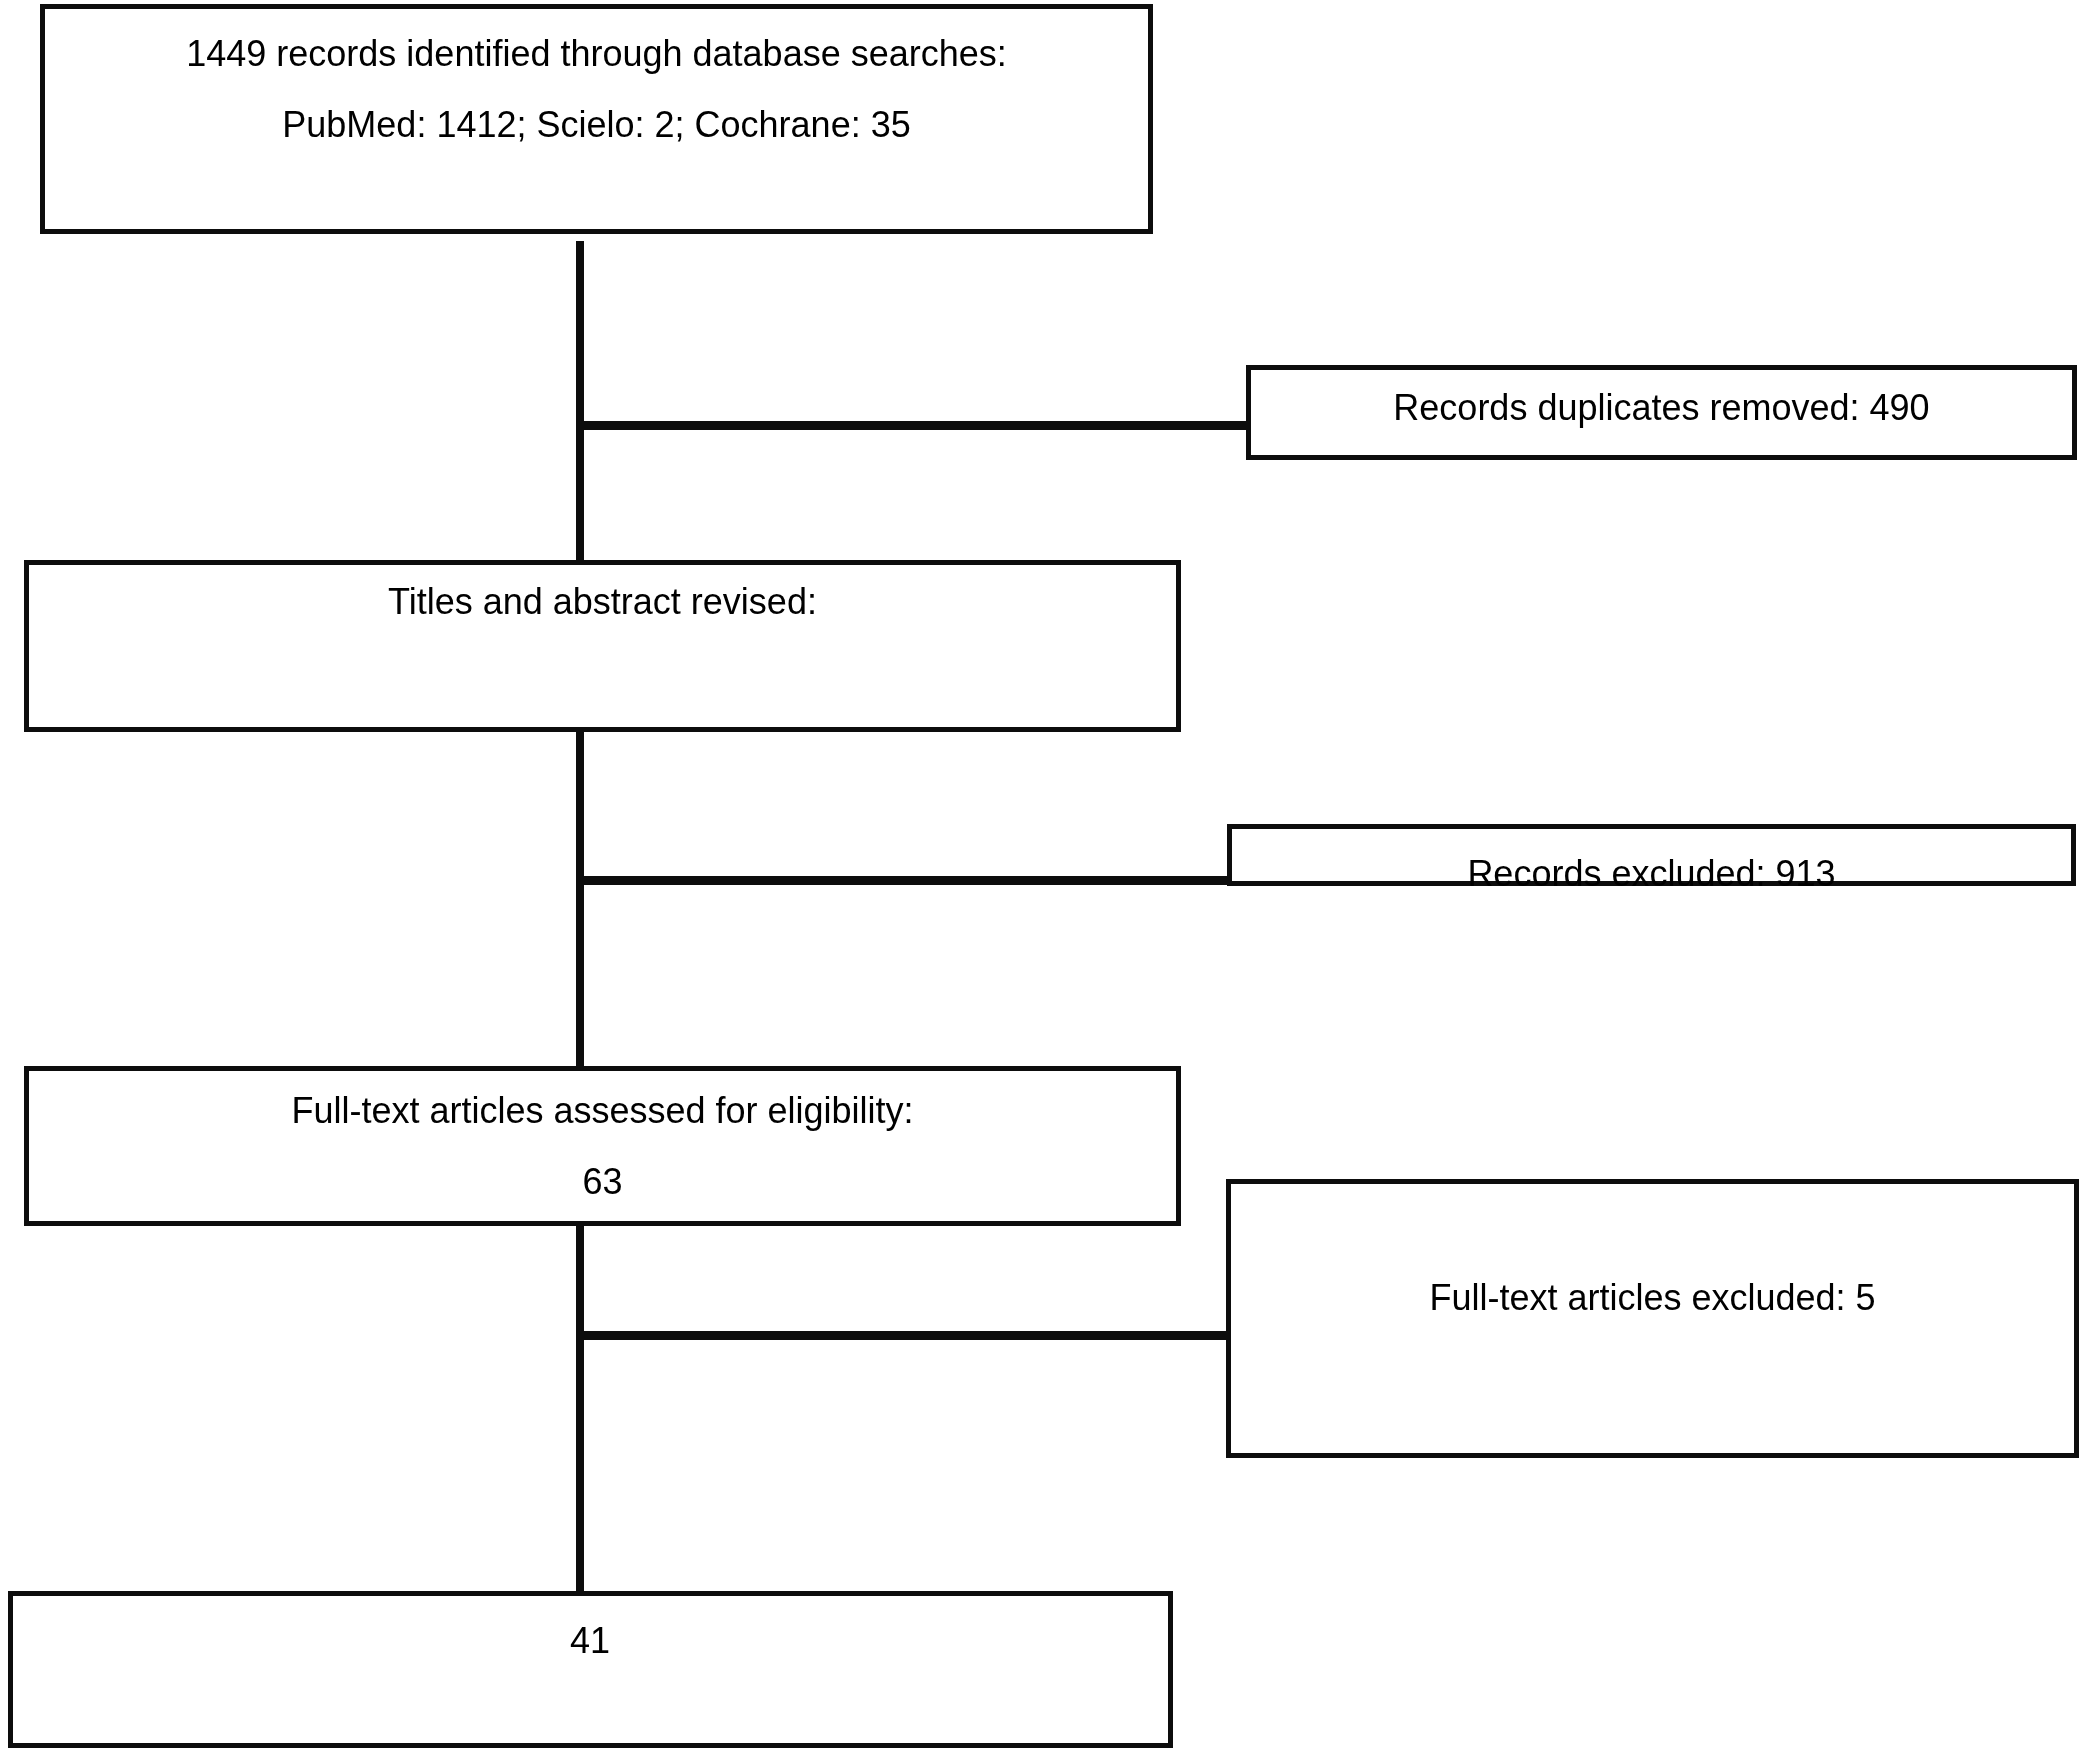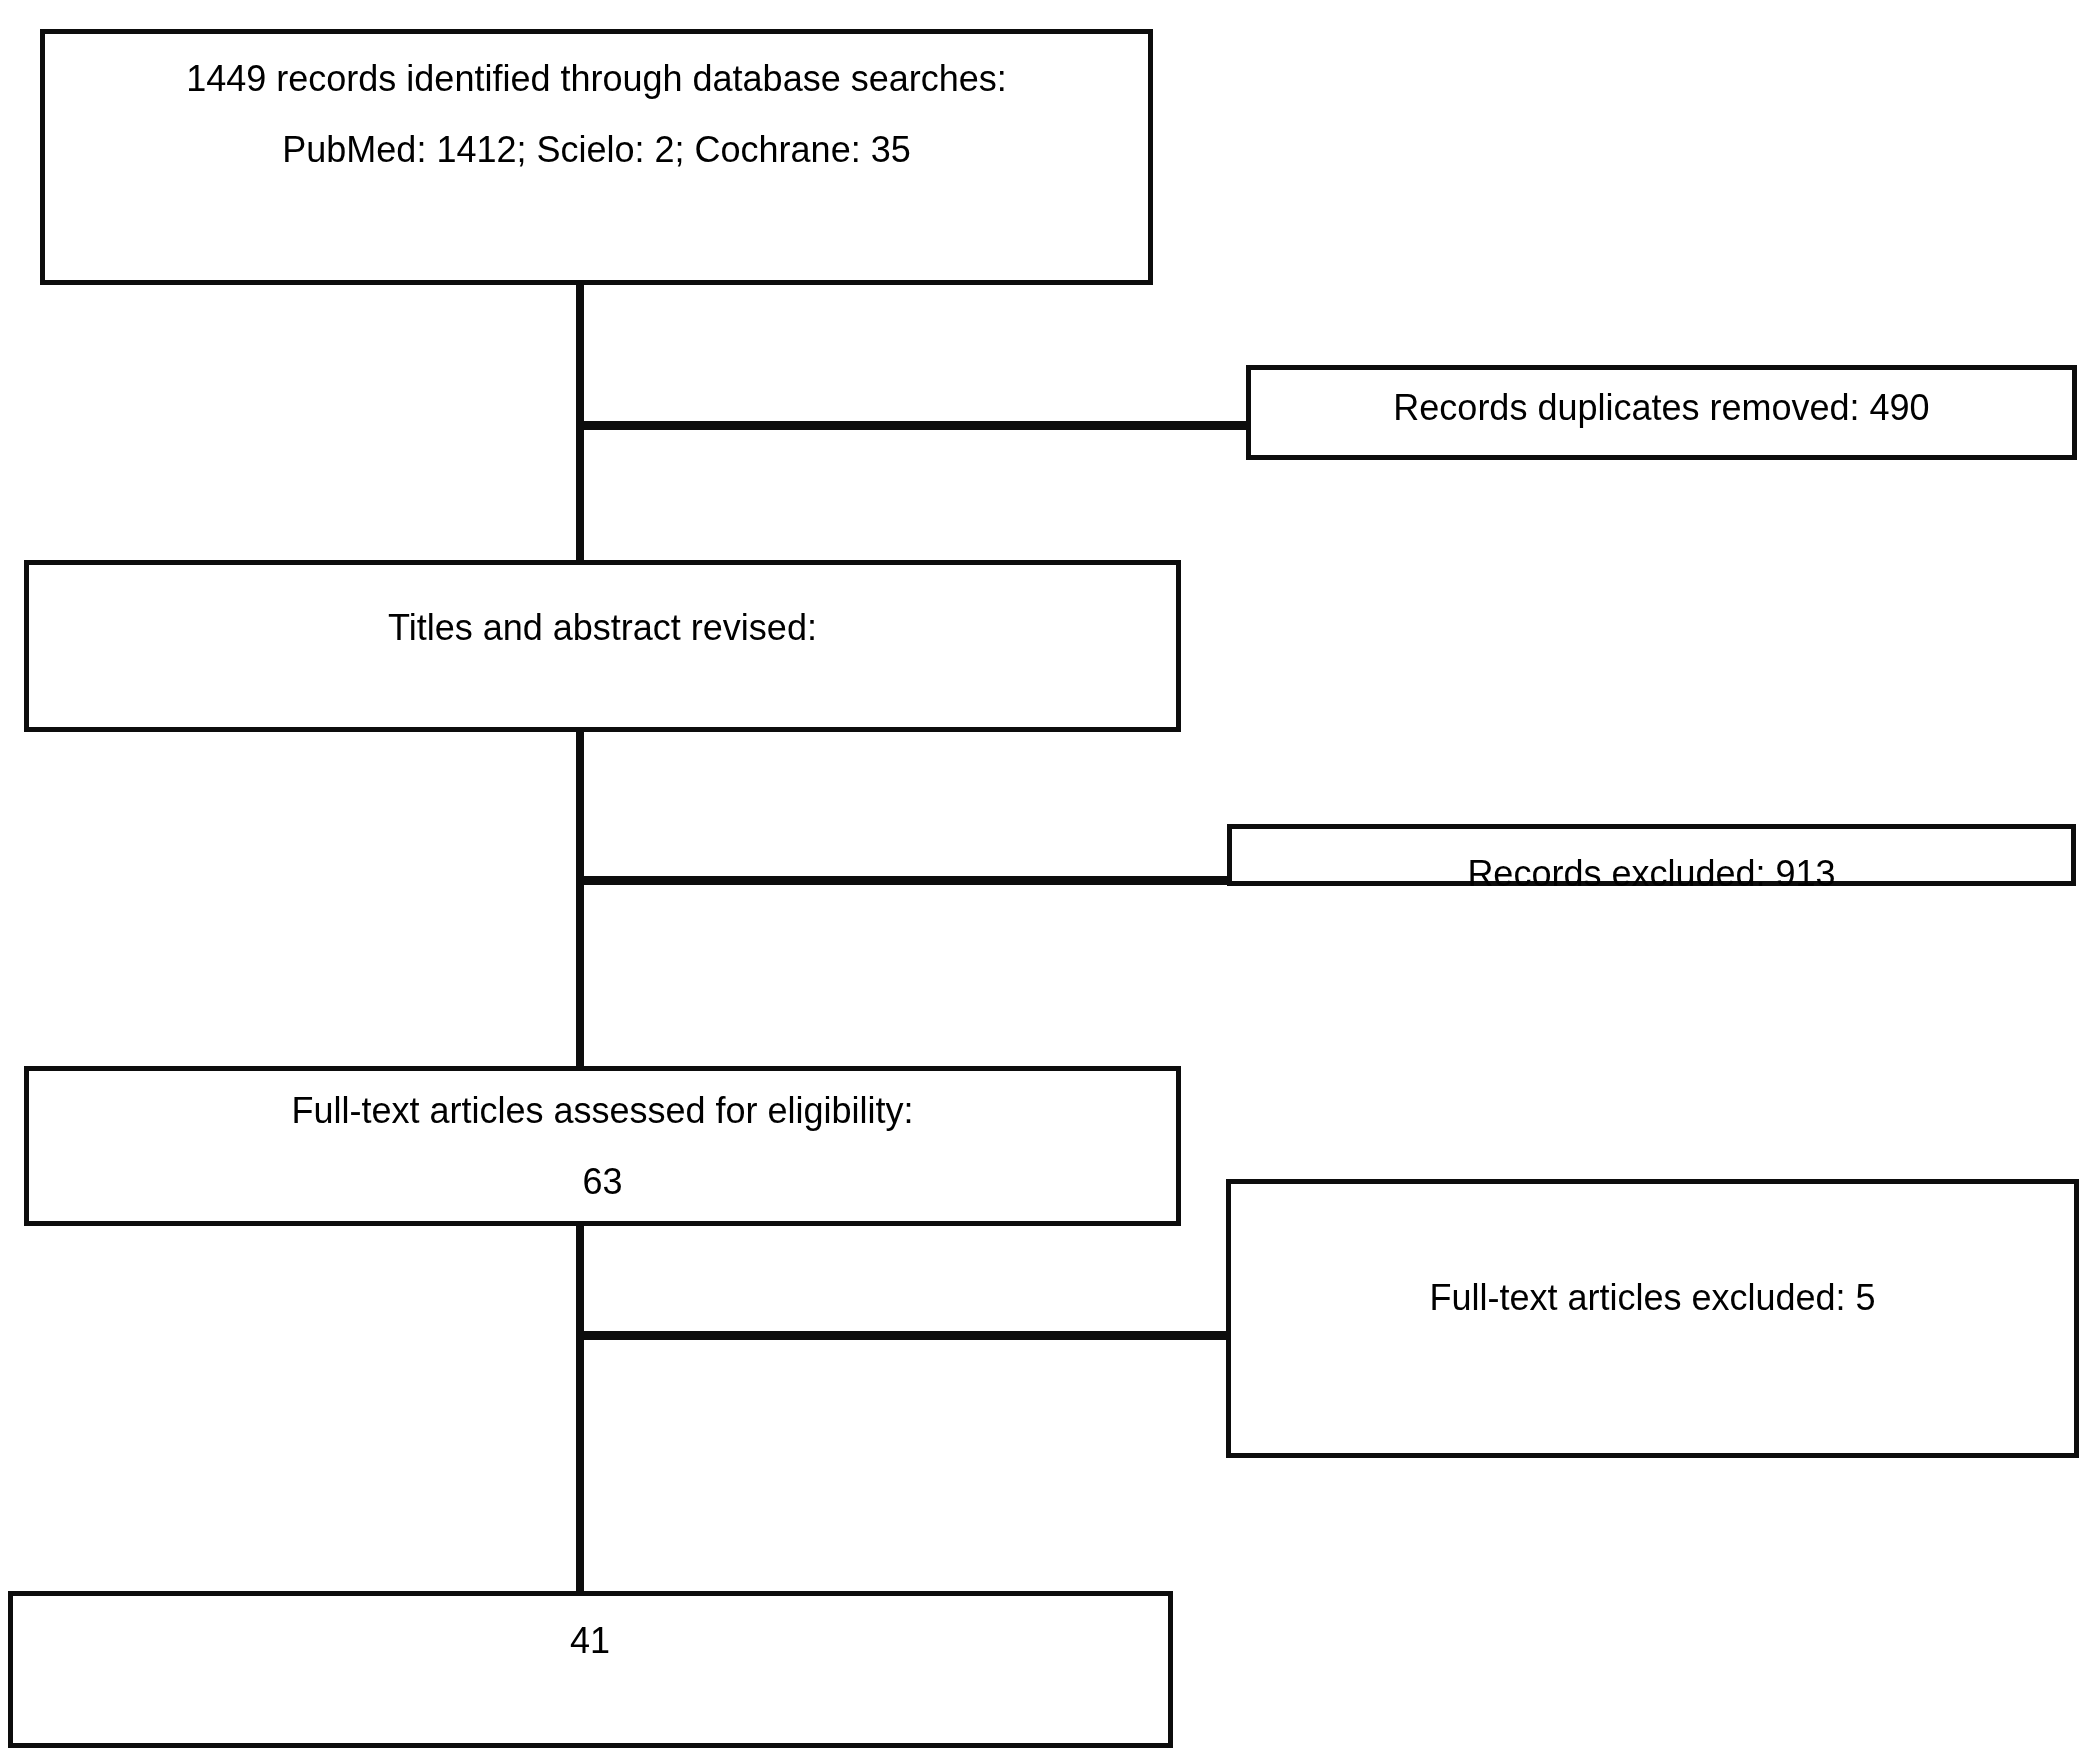--- a/index.html
+++ b/index.html
@@ -41,30 +41,30 @@
 <div id="canvas">
 
   <div class="vline" style="left:576px; top:241px; width:8.1px; height:322px;"></div>
   <div class="vline" style="left:576px; top:729px; width:8.1px; height:339px;"></div>
   <div class="vline" style="left:576px; top:1224px; width:8.1px; height:370px;"></div>
 
   <div class="hline" style="left:579px; top:421px; width:667px; height:9.4px;"></div>
   <div class="hline" style="left:579px; top:876px; width:648px; height:9.4px;"></div>
   <div class="hline" style="left:579px; top:1331px; width:647px; height:9.4px;"></div>
 
-  <div class="box" style="left:40px; top:29px; width:1113px; height:256px; padding-top:8.8px;">
+  <div class="box" style="left:40px; top:4px; width:1113px; height:230px; padding-top:8.8px;">
     <span class="line">1449 records identified through database searches:</span>
     <span class="line">PubMed: 1412; Scielo: 2; Cochrane: 35</span>
   </div>
 
   <div class="box" style="left:1246px; top:365px; width:831px; height:95px; padding-top:2px;">
     <span class="line">Records duplicates removed: 490</span>
   </div>
 
-  <div class="box" style="left:24px; top:560px; width:1157px; height:172px; padding-top:27px;">
+  <div class="box" style="left:24px; top:560px; width:1157px; height:172px; padding-top:1px;">
     <span class="line">Titles and abstract revised:</span>
   </div>
 
   <div class="box" style="left:1227px; top:824px; width:849px; height:62px; padding-top:9px;">
     <span class="line">Records excluded: 913</span>
   </div>
 
   <div class="box" style="left:24px; top:1066px; width:1157px; height:160px; padding-top:4.4px;">
     <span class="line">Full-text articles assessed for eligibility:</span>
     <span class="line">63</span>

